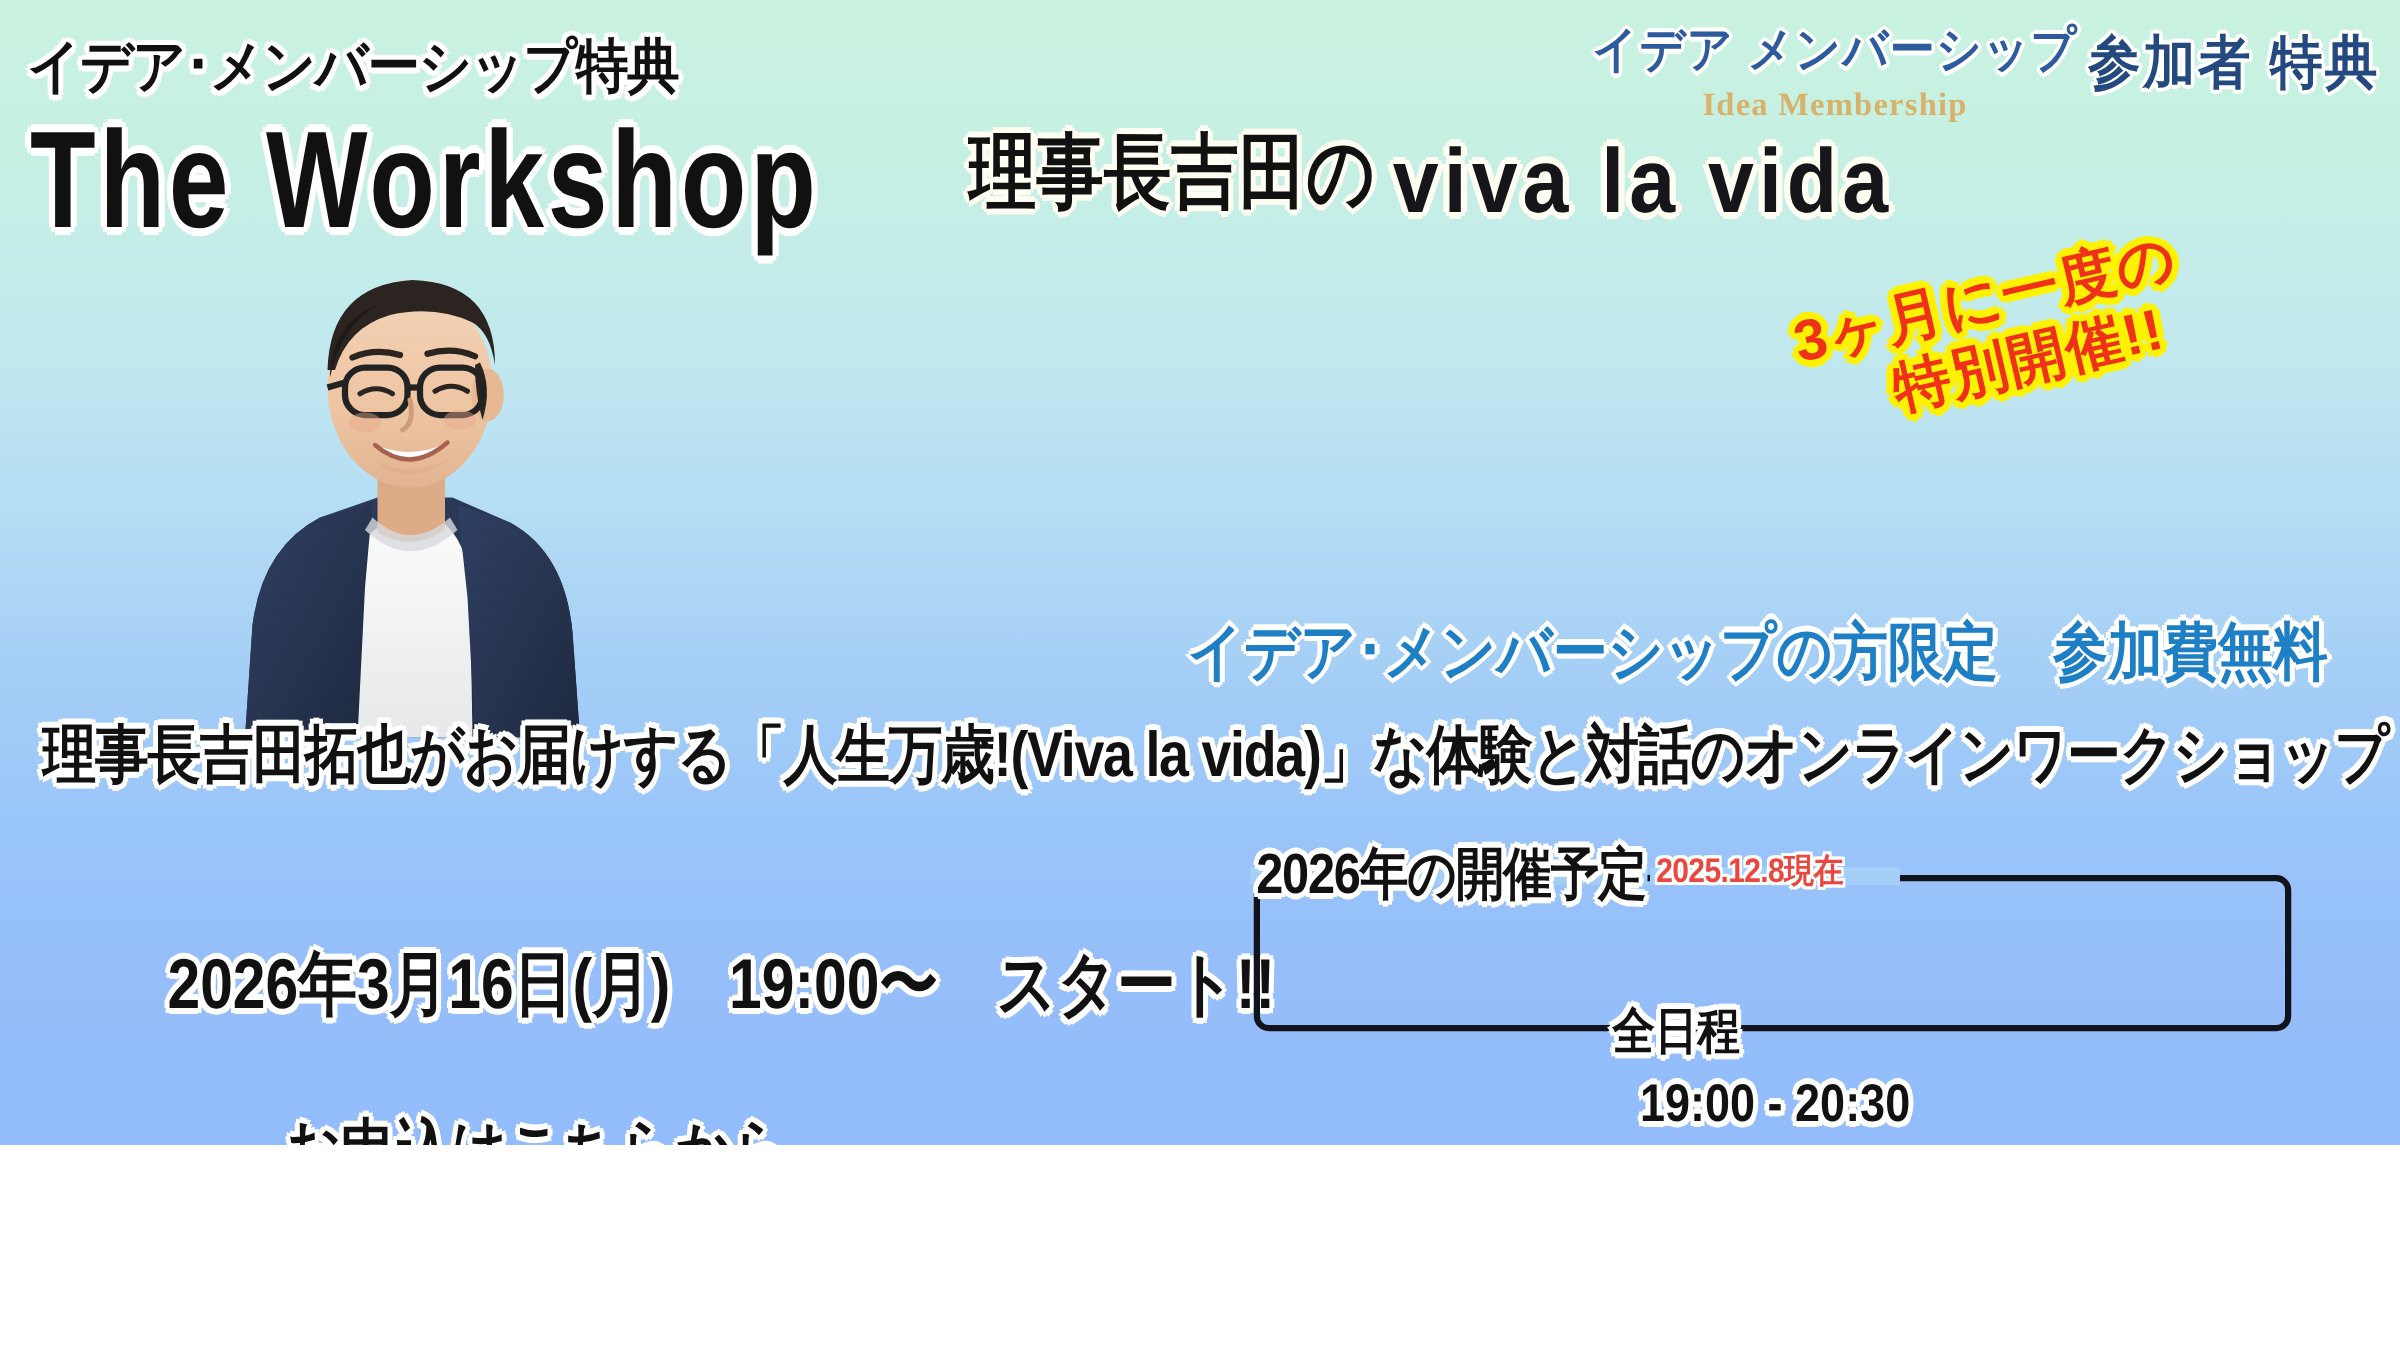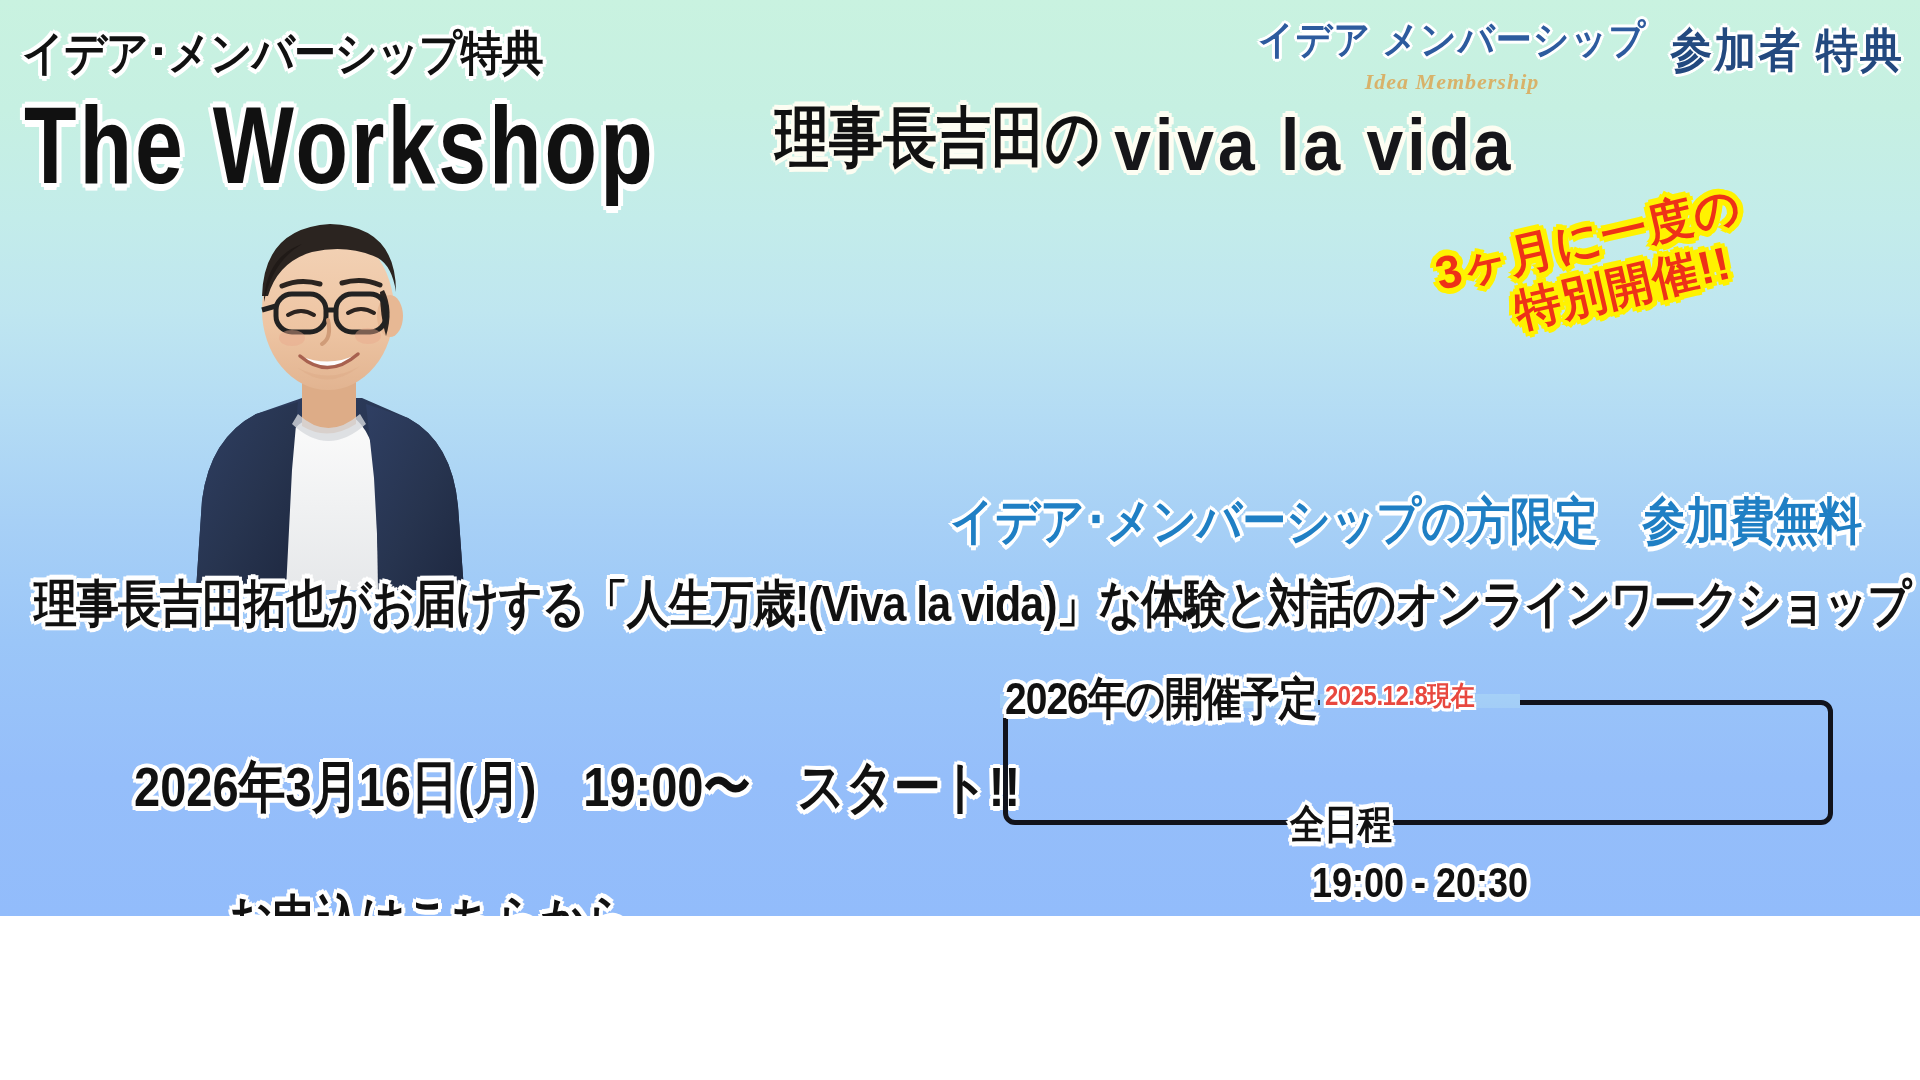--- a/index.html
+++ b/index.html
@@ -74,38 +74,37 @@
   }
 
   
   #membership-badge {
     position:absolute;
     right:16px; top:16px;
     text-align:right;
     white-space:nowrap;
   }
   #membership-row {
-    display:flex; align-items:flex-start; justify-content:flex-end; gap:24px;
+    display:flex; align-items:flex-start; justify-content:flex-end; gap:8px;
   }
   #membership-jp-block { text-align:center; }
   #membership-jp {
     font-size:36px; font-weight:900; color:#2d5b9e;
     letter-spacing:1px;
     text-shadow:
        2px 0 0 #fff, -2px 0 0 #fff, 0 2px 0 #fff, 0 -2px 0 #fff,
        2px 2px 0 #fff, -2px 2px 0 #fff, 2px -2px 0 #fff, -2px -2px 0 #fff,
        3px 0 0 #fff, -3px 0 0 #fff, 0 3px 0 #fff, 0 -3px 0 #fff;
     transform:scaleY(1.1);
   }
   #membership-en {
     font-family:"Liberation Serif", serif;
-    font-size:22px; font-weight:700; color:#d8b26a;
+    font-size:26px; font-weight:700; color:#d8b26a;
     letter-spacing:1px;
     margin-top:4px;
-    font-style:italic;
   }
   #membership-suffix {
     font-size:42px; font-weight:900; color:#23497f;
     letter-spacing:2px;
     padding-top:6px;
     text-shadow:
        2px 0 0 #fff, -2px 0 0 #fff, 0 2px 0 #fff, 0 -2px 0 #fff,
        2px 2px 0 #fff, -2px 2px 0 #fff, 2px -2px 0 #fff, -2px -2px 0 #fff,
        3px 0 0 #fff, -3px 0 0 #fff, 0 3px 0 #fff, 0 -3px 0 #fff;
     transform:scaleY(1.1);

